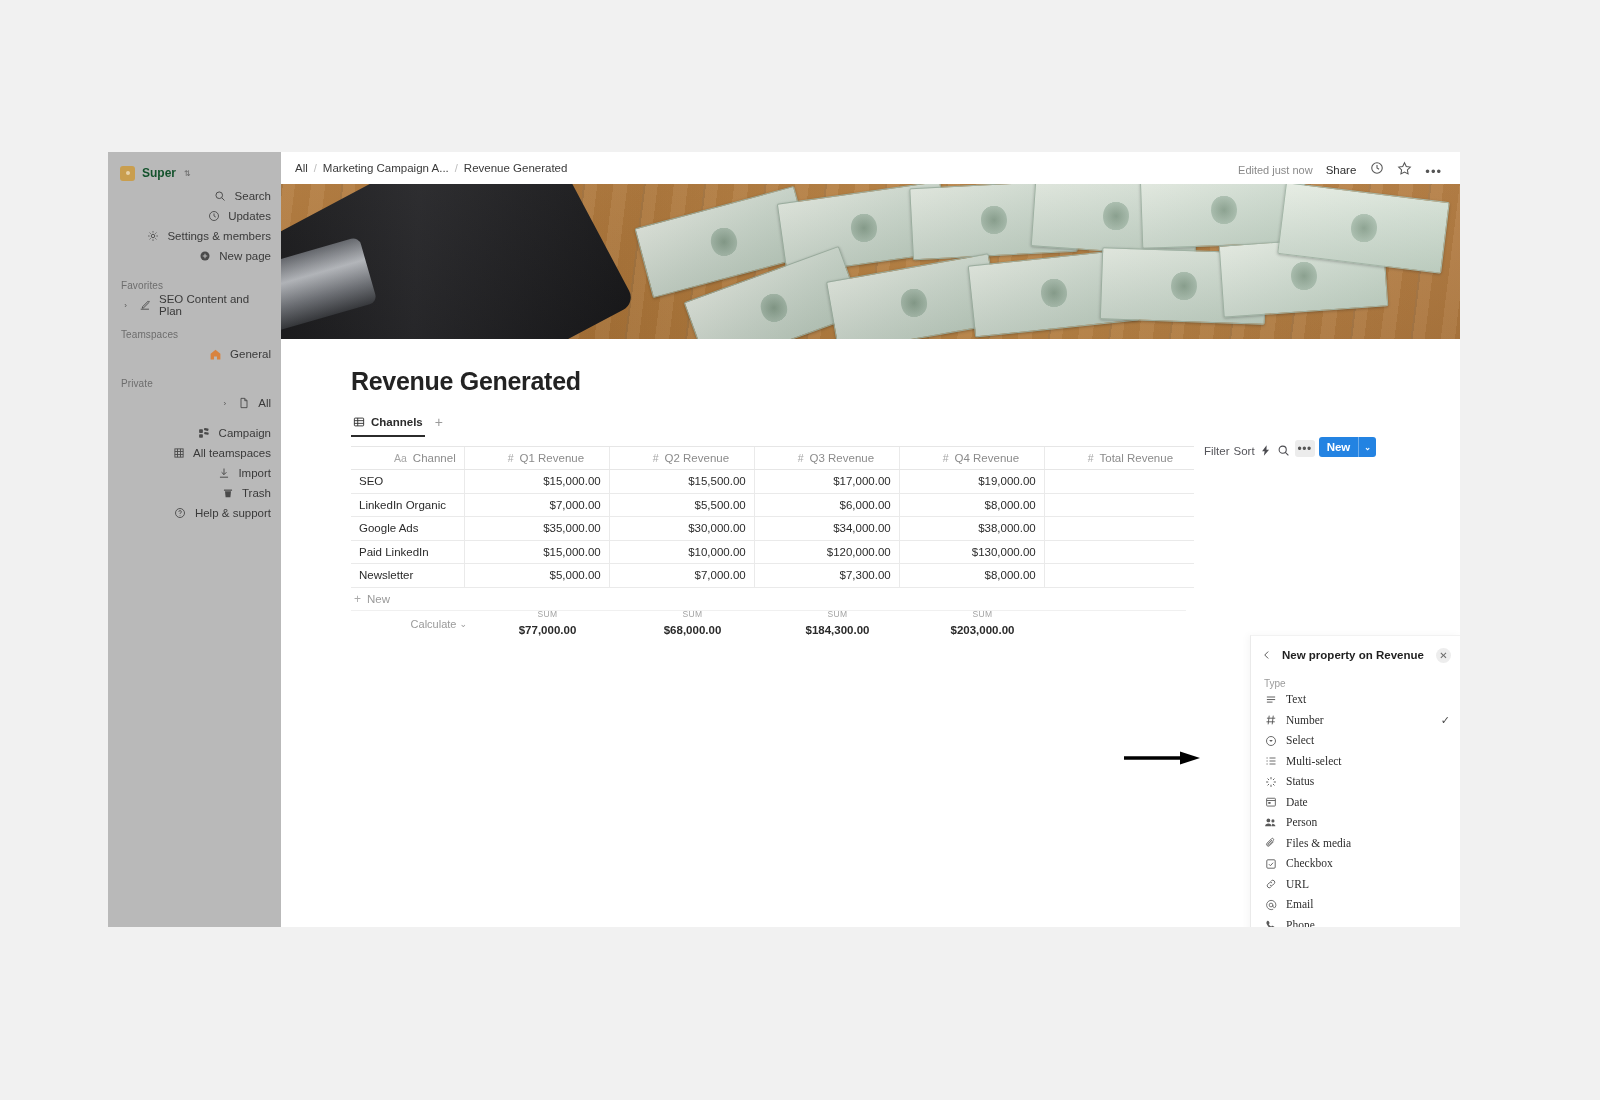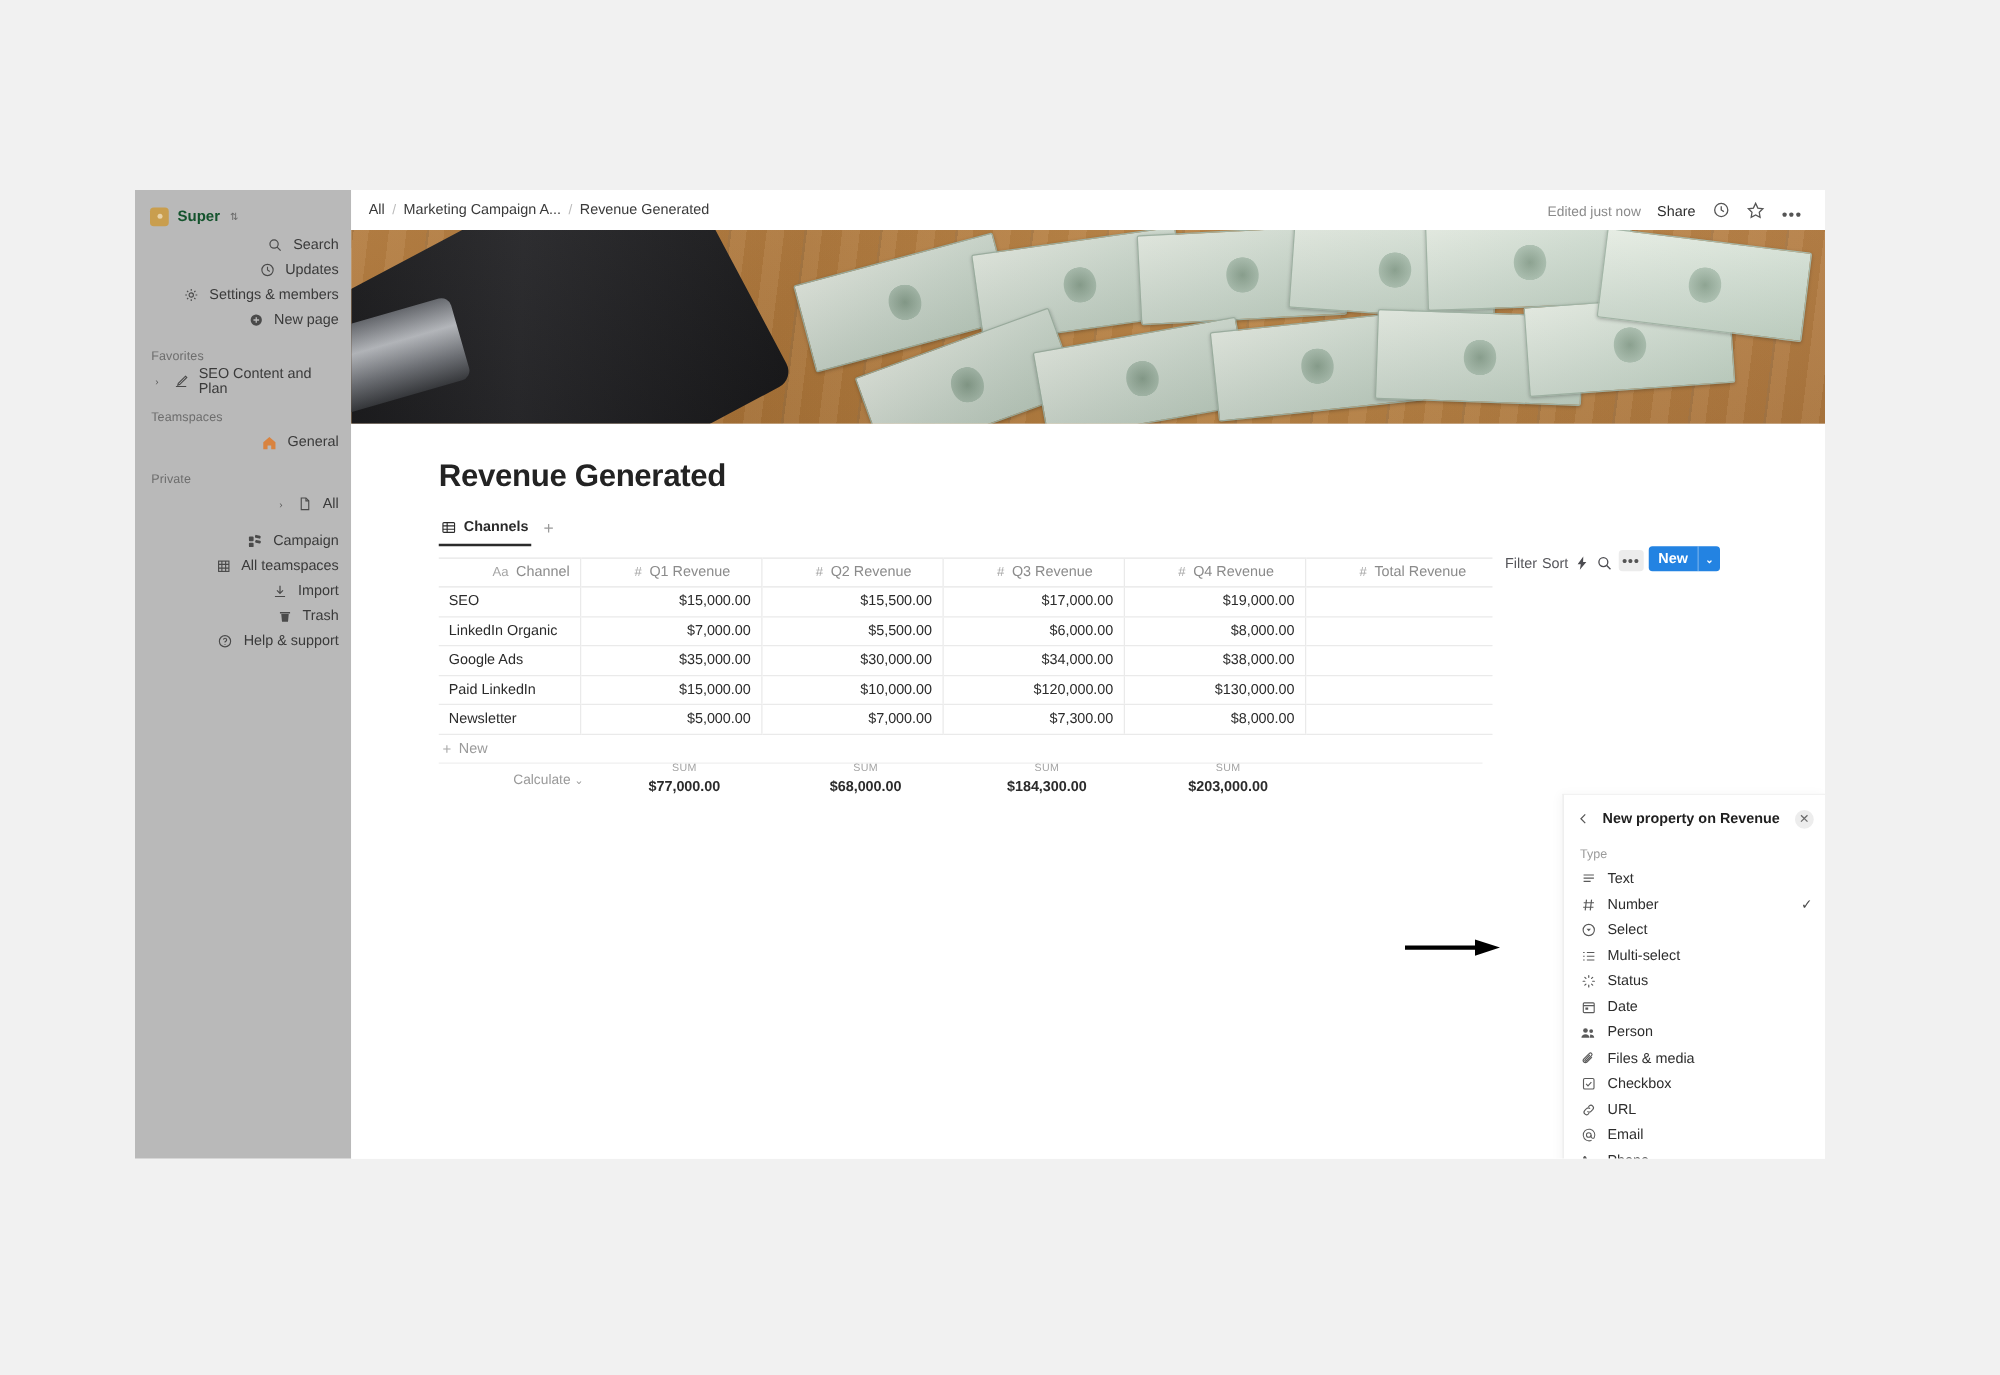--- a/index.html
+++ b/index.html
@@ -247,24 +247,25 @@
     width: 15px; height: 15px; border-radius: 50%;
     background: #ededed; color: #6a6a6a; font-size: 10px;
     display:flex;align-items:center;justify-content:center;
     flex: 0 0 15px;
   }
   .pp-sec {
     font-size: 10px; color: #9b9b9b;
     padding: 12px 20px 4px 13px;
   }
   .pp-item {
-    display: flex; align-items: center; gap: 9px;
+    display: flex; gap: 9px;
     height: 20.5px; padding: 0 10px 0 13px;
     font-size: 11.5px; color: #2d2d2d;
     position: relative;
+    font-family: Liberation Serif, serif;
   }
   .pp-item .ic {
     width: 13px; height: 13px; flex: 0 0 13px;
     display:flex;align-items:center;justify-content:center;
     color: #5a5a5a;
   }
   .pp-check { margin-left: auto; font-size: 11px; color: #4a4a4a; }
 
   .ai-btn {
     position: absolute; right: 14px; bottom: 14px;

